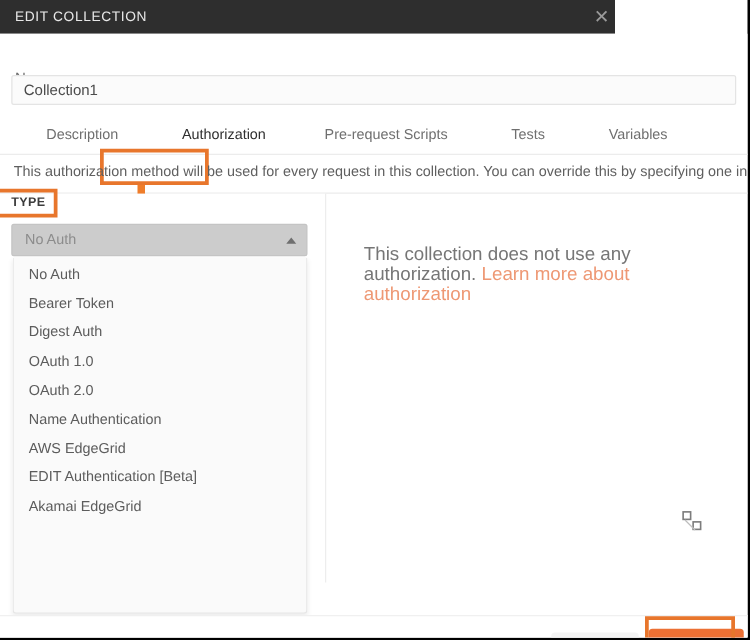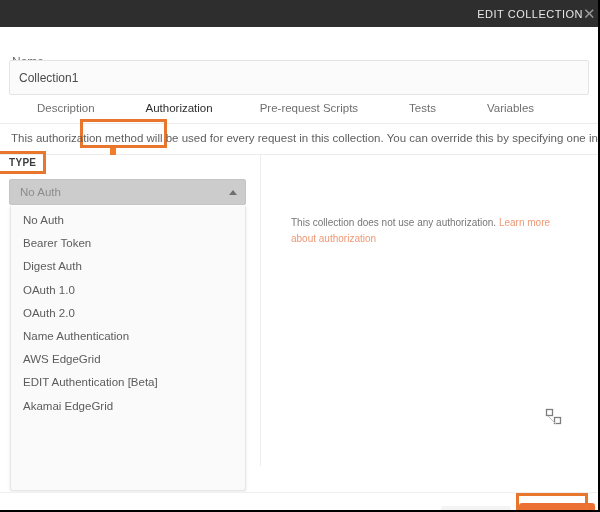--- a/index.html
+++ b/index.html
@@ -23,26 +23,26 @@
     box-sizing: border-box;
     border-right: 2px solid #000000;
     border-bottom: 2px solid #000000;
     overflow: hidden;
   }
 
   
   .titlebar {
     position: absolute;
     left: 0; top: 0;
-    width: 600px;
+    width: 492px;
     height: 27px;
     background: #2e2e2e;
     display: flex;
     align-items: center;
-    justify-content: flex-end;
+    justify-content: space-between;
   }
   .titlebar-title {
     color: #e7e7e7;
     font-size: 11px;
     letter-spacing: 0.5px;
     padding-left: 12px;
     white-space: nowrap;
   }
   .close-icon {
     color: #9a9a9a;
@@ -66,21 +66,21 @@
   .name-label {
     position: absolute;
     left: 12px; top: 28px;
     font-size: 12px;
     color: #6d6d6d;
   }
   .name-input {
     position: absolute;
     left: 9px; top: 33px;
     width: 580px;
-    height: 35px;
+    height: 24px;
     box-sizing: border-box;
     background: #fbfbfb;
     border: 1px solid #e4e4e4;
     border-radius: 2px;
     font-size: 12px;
     color: #4b4b4b;
     padding: 0 9px;
     font-family: "Liberation Sans", sans-serif;
     outline: none;
   }
@@ -227,23 +227,23 @@
     line-height: 23.2px;
     font-size: 11.5px;
     color: #5c5c5c;
     padding-left: 12px;
     white-space: nowrap;
   }
 
   
   .right-text {
     position: absolute;
-    left: 291px; top: 188px;
+    left: 291px; top: 169px;
     width: 282px;
-    font-size: 10px;
+    font-size: 15px;
     color: #767676;
     line-height: 16px;
   }
   .right-text .lnk {
     color: #ee9874;
   }
 
   .cursor-icon {
     position: absolute;
     left: 545px; top: 381px;

